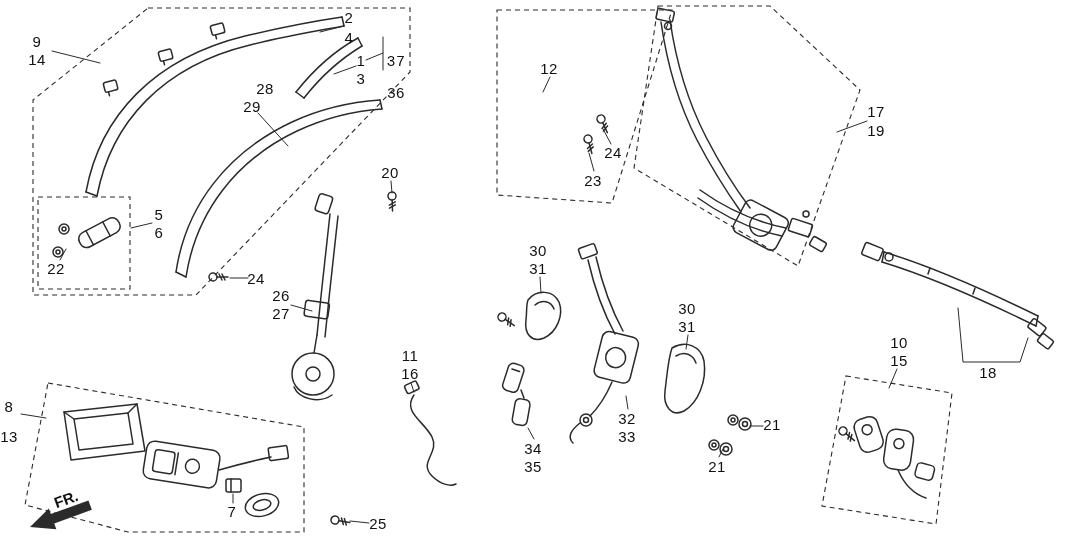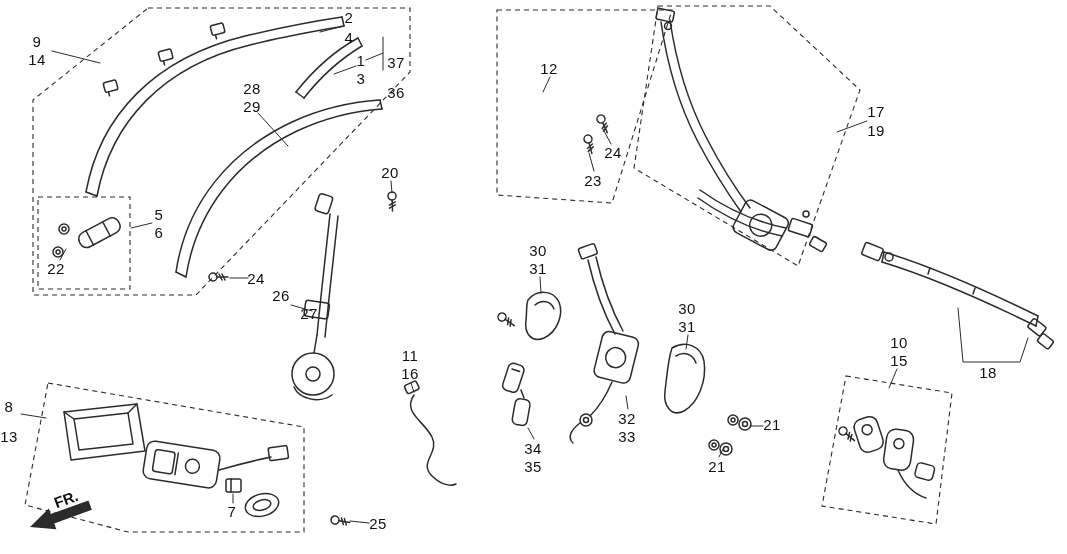--- a/index.html
+++ b/index.html
@@ -296,37 +296,37 @@
     </g>
 
   </svg>
 
   <div>
       <span class="part-label" style="left: 37px; top: 41px;">9</span>
       <span class="part-label" style="left: 37px; top: 59px; text-align: center;">14</span>
       <span class="part-label" style="left: 349px; top: 17px;">2</span>
       <span class="part-label" style="left: 349px; top: 37px;">4</span>
       <span class="part-label" style="left: 396px; top: 44px; margin-top: 48px;">36</span>
-      <span class="part-label" style="left: 396px; top: 62px;">37</span>
+      <span class="part-label" style="left: 396px; top: 62px; font-family: Liberation Mono, monospace;">37</span>
       <span class="part-label" style="left: 361px; top: 60px;">1</span>
       <span class="part-label" style="left: 361px; top: 78px;">3</span>
-      <span class="part-label" style="left: 252px; top: 88px;">28</span>
+      <span class="part-label" style="left: 265px; top: 88px;">28</span>
       <span class="part-label" style="left: 252px; top: 106px; text-align: center;">29</span>
       <span class="part-label" style="left: 549px; top: 68px;">12</span>
       <span class="part-label" style="left: 613px; top: 152px;">24</span>
       <span class="part-label" style="left: 593px; top: 180px;">23</span>
       <span class="part-label" style="left: 876px; top: 111px;">17</span>
       <span class="part-label" style="left: 876px; top: 130px;">19</span>
       <span class="part-label" style="left: 390px; top: 172px;">20</span>
       <span class="part-label" style="left: 159px; top: 214px;">5</span>
       <span class="part-label" style="left: 159px; top: 232px;">6</span>
       <span class="part-label" style="left: 56px; top: 268px;">22</span>
       <span class="part-label" style="left: 256px; top: 278px;">24</span>
       <span class="part-label" style="left: 281px; top: 295px;">26</span>
-      <span class="part-label" style="left: 281px; top: 313px; margin-left: 28px;">27</span>
+      <span class="part-label" style="left: 281px; top: 313px;">27</span>
       <span class="part-label" style="left: 538px; top: 250px;">30</span>
       <span class="part-label" style="left: 538px; top: 268px;">31</span>
       <span class="part-label" style="left: 687px; top: 308px;">30</span>
       <span class="part-label" style="left: 687px; top: 326px;">31</span>
       <span class="part-label" style="left: 899px; top: 342px;">10</span>
       <span class="part-label" style="left: 899px; top: 360px;">15</span>
       <span class="part-label" style="left: 988px; top: 372px;">18</span>
       <span class="part-label" style="left: 410px; top: 355px;">11</span>
       <span class="part-label" style="left: 410px; top: 373px;">16</span>
       <span class="part-label" style="left: 9px; top: 406px;">8</span>

